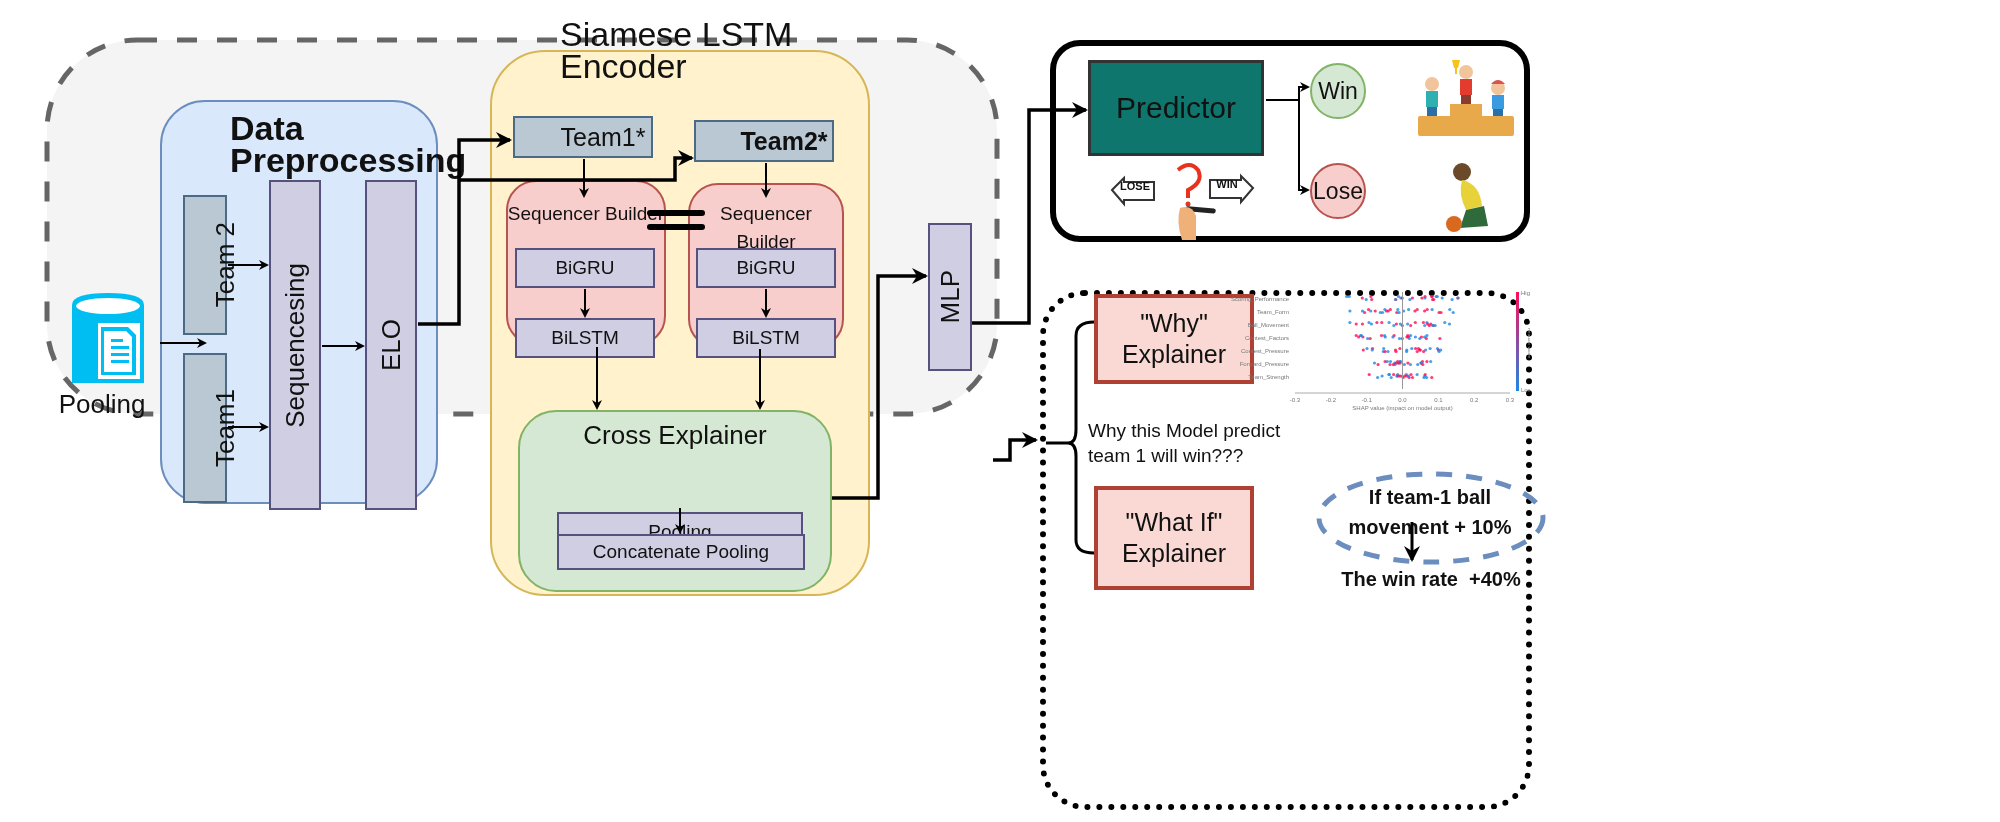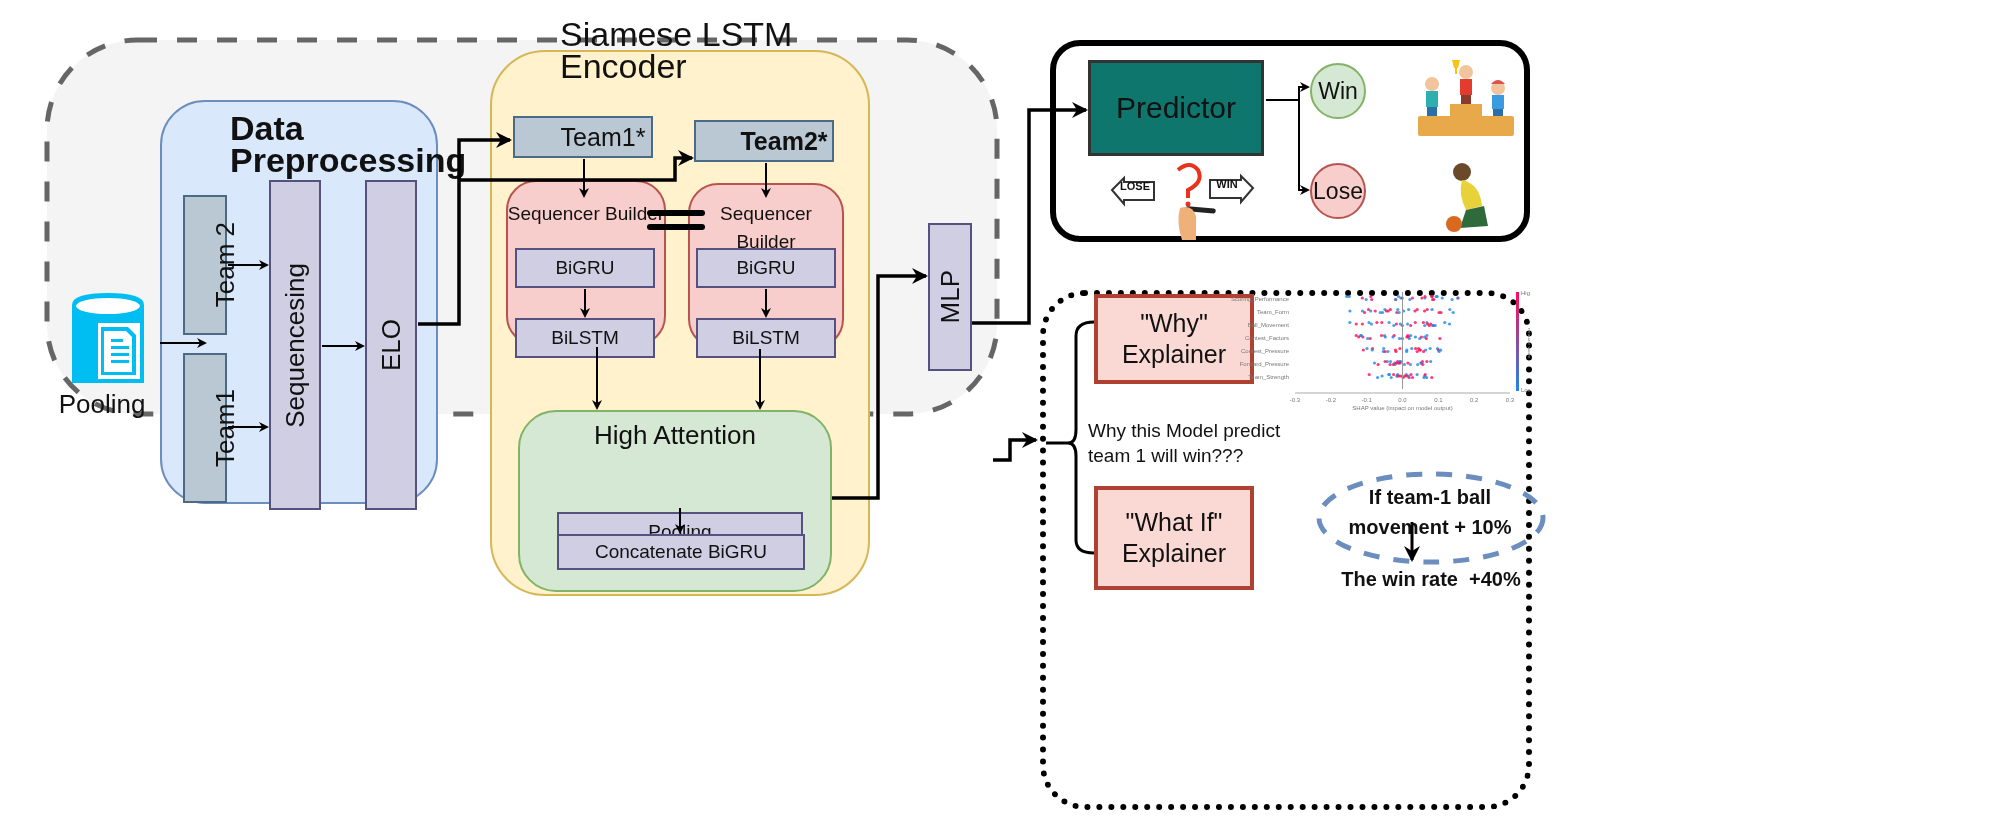--- a/index.html
+++ b/index.html
@@ -77,23 +77,23 @@
 
 <div class="abs red-grp" style="left:688px;top:183px;width:156px;height:166px;"></div>
 <div class="abs lbl19" style="left:688px;top:200px;width:156px;text-align:center;line-height:28px;">Sequencer Builder</div>
 <div class="abs box-purple center lbl19" style="left:696px;top:248px;width:140px;height:40px;">BiGRU</div>
 <div class="abs box-purple center lbl19" style="left:696px;top:318px;width:140px;height:40px;">BiLSTM</div>
 
 <div class="abs" style="left:647px;top:210px;width:58px;height:6px;background:#000;border-radius:3px;"></div>
 <div class="abs" style="left:647px;top:224px;width:58px;height:6px;background:#000;border-radius:3px;"></div>
 
 <div class="abs green-grp"></div>
-<div class="abs" style="left:518px;top:420px;width:314px;text-align:center;font-size:26px;">High Attention</div>
+<div class="abs" style="left:518px;top:420px;width:314px;text-align:center;font-size:26px;">Cross Explainer</div>
 <div class="abs box-purple center lbl19" style="left:557px;top:467px;width:246px;height:40px;margin-top:45px;">Pooling</div>
-<div class="abs box-purple center lbl19" style="left:557px;top:534px;width:248px;height:36px;">Concatenate BiGRU</div>
+<div class="abs box-purple center lbl19" style="left:557px;top:534px;width:248px;height:36px;">Concatenate Pooling</div>
 
 <div class="abs box-purple center" style="left:928px;top:223px;width:44px;height:148px;">
   <span class="vtext">MLP</span>
 </div>
 
 <div class="abs predict-frame"></div>
 <div class="abs predictor center">Predictor</div>
 <div class="abs circle center win-c">Win</div>
 <div class="abs circle center lose-c">Lose</div>
 

